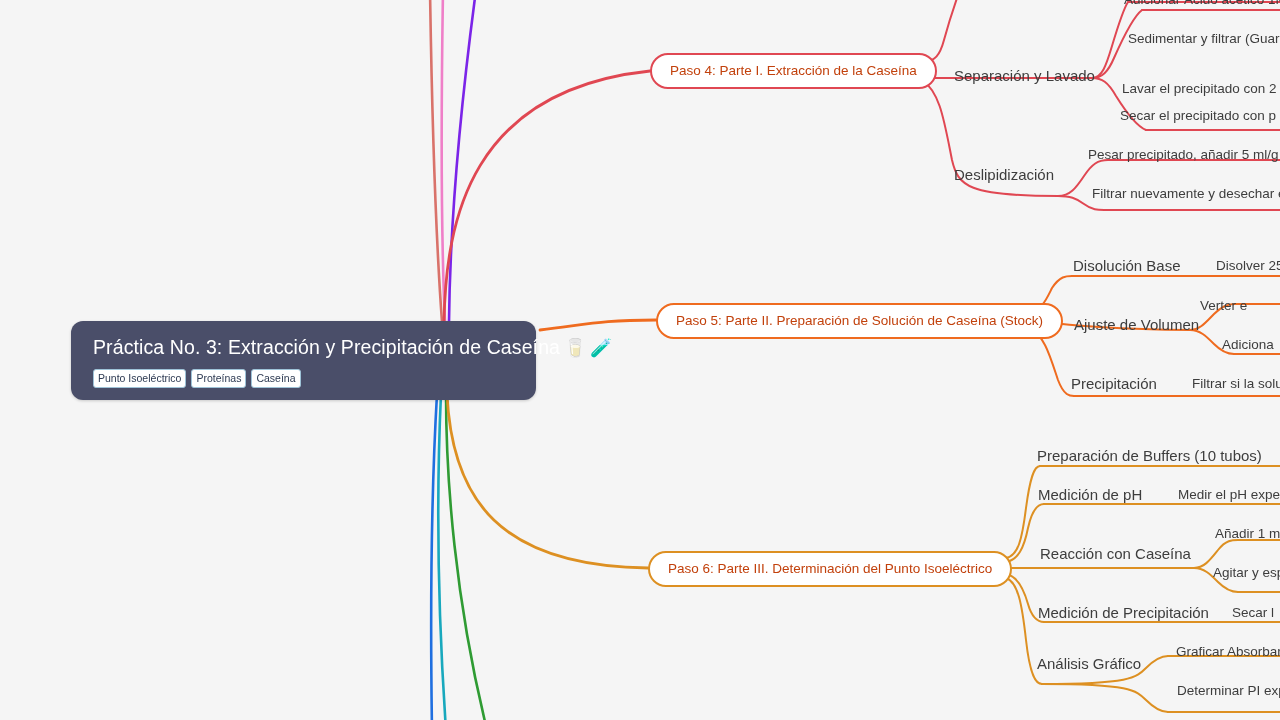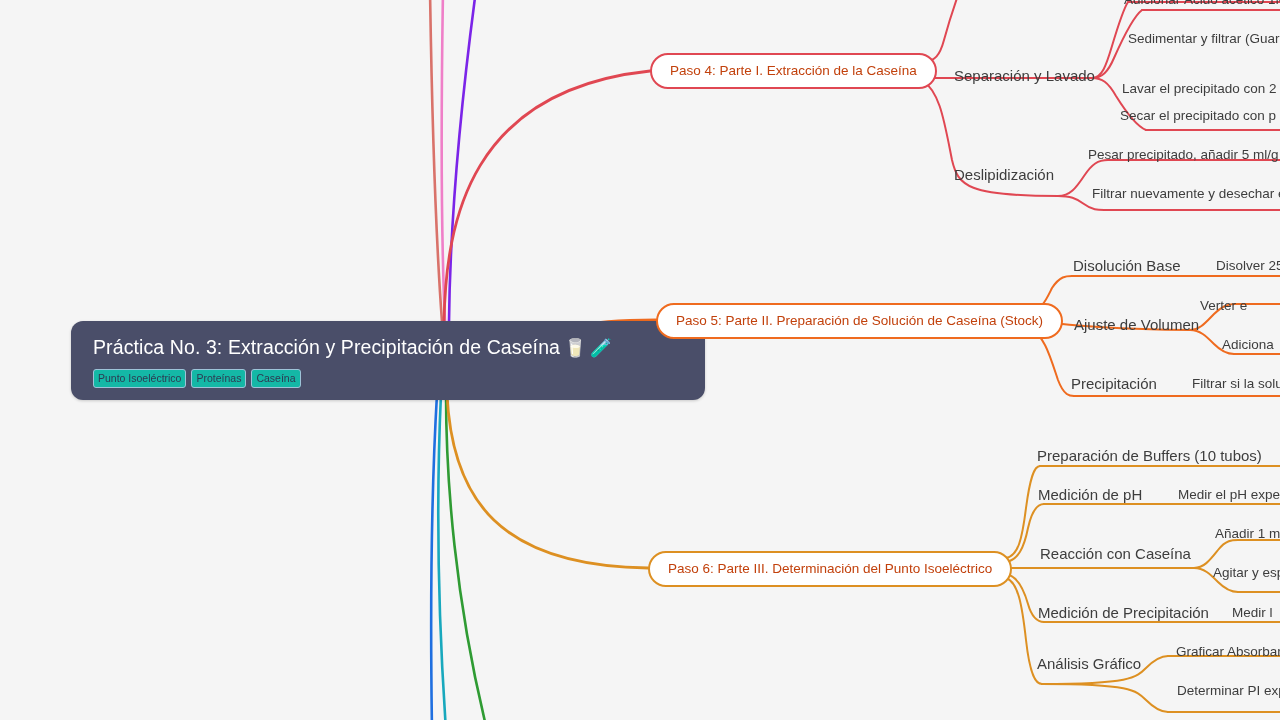--- a/index.html
+++ b/index.html
@@ -27,21 +27,21 @@
     width: 1280px;
     height: 720px;
     pointer-events: none;
   }
 
   
   .root-node {
     position: absolute;
     left: 71px;
     top: 321px;
-    width: 634px;
+    width: 465px;
     box-sizing: border-box;
     background: #4a4e69;
     border-radius: 12px;
     padding: 14px 22px 12px 22px;
     box-shadow: 0 1px 3px rgba(0,0,0,0.18);
   }
   .root-title {
     color: #ffffff;
     font-size: 19.5px;
     font-weight: 400;
@@ -52,21 +52,21 @@
   .root-emoji {
     font-size: 18px;
     margin-left: 4px;
   }
   .root-tags {
     margin-top: 9px;
     display: flex;
     gap: 5px;
   }
   .root-tag {
-    background: #14b8a6;
+    background: #ffffff;
     color: #2d3a52;
     border: 1px solid #9ec3d8;
     border-radius: 3px;
     font-size: 10.5px;
     line-height: 1;
     padding: 3px 4px 4px 4px;
     white-space: nowrap;
   }
 
   
@@ -211,17 +211,17 @@
 
   <div class="leaf l2" style="left:1037px; top:456px;">Preparación de Buffers (10 tubos)</div>
   <div class="leaf l2" style="left:1038px; top:495px;">Medición de pH</div>
   <div class="leaf l2" style="left:1040px; top:554px;">Reacción con Caseína</div>
   <div class="leaf l2" style="left:1038px; top:613px;">Medición de Precipitación</div>
   <div class="leaf l2" style="left:1037px; top:664px;">Análisis Gráfico</div>
 
   <div class="leaf l3" style="left:1178px; top:495px;">Medir el pH expe</div>
   <div class="leaf l3" style="left:1215px; top:534px;">Añadir 1 m</div>
   <div class="leaf l3" style="left:1213px; top:573px;">Agitar y esp</div>
-  <div class="leaf l3" style="left:1232px; top:613px;">Medir l</div>
+  <div class="leaf l3" style="left:1232px; top:613px;">Secar l</div>
   <div class="leaf l3" style="left:1176px; top:652px;">Graficar Absorban</div>
   <div class="leaf l3" style="left:1177px; top:691px;">Determinar PI exp</div>
 
 </div>
 
 </body></html>

